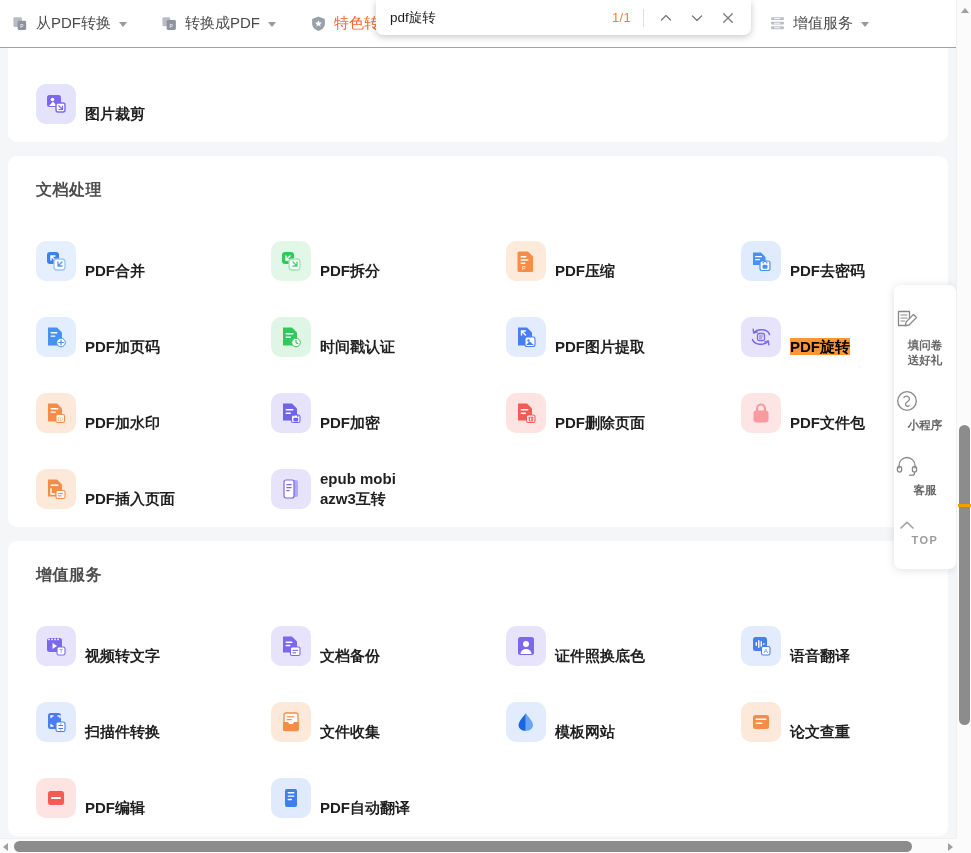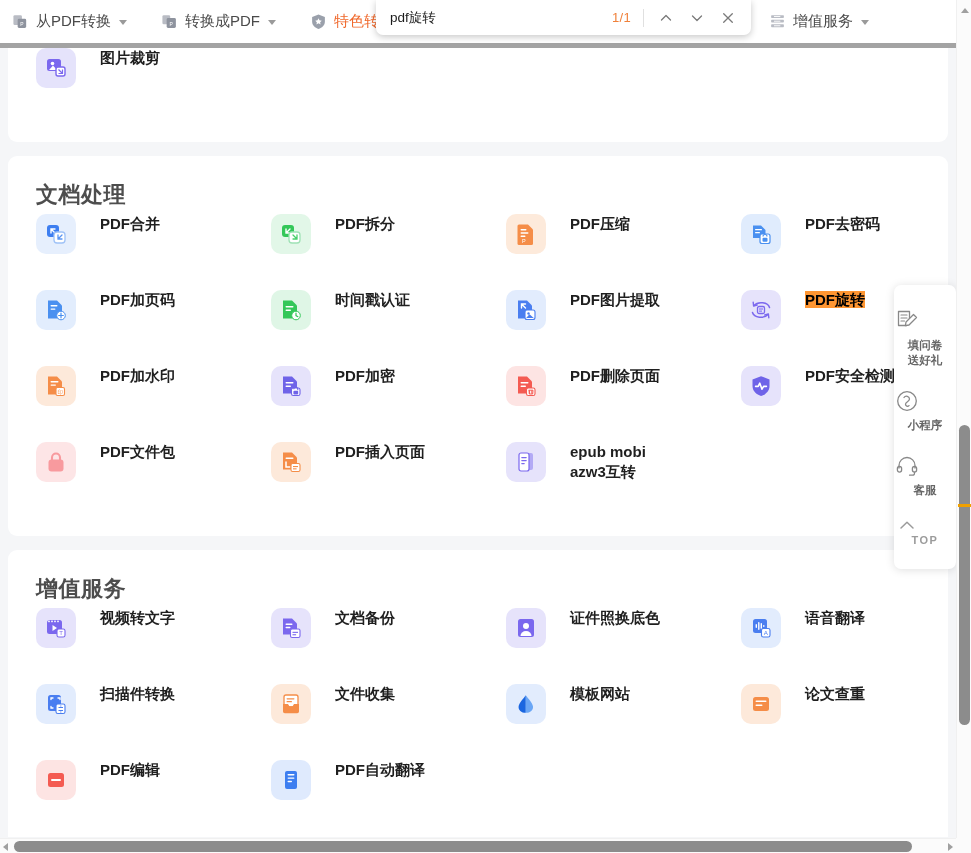--- a/index.html
+++ b/index.html
@@ -10,21 +10,21 @@
     overflow: hidden;
   }
   .page { position: relative; width: 971px; height: 853px; background: #f5f6f8; }
 
   
   .navbar {
     position: absolute; top: 0; left: 0; width: 956px; height: 48px;
     background: #ffffff;
     display: flex; align-items: center;
     padding-left: 12px;
-    border-bottom: 5px solid #a3a3a3;
+    border-bottom: 1px solid #a3a3a3;
     z-index: 5;
   }
   .nav-item {
     display: flex; align-items: center; gap: 7px;
     font-size: 15px; color: #4a4a4a; font-weight: 500;
     margin-right: 34px; cursor: pointer; white-space: nowrap;
   }
   .nav-item.accent { color: #f0682b; }
   .nav-ico { width: 17px; height: 17px; display: block; flex: none; }
   .caret {
@@ -57,26 +57,26 @@
   .content {
     position: absolute; top: 48px; left: 0; width: 956px; height: 789px;
     overflow: hidden; background: #f5f6f8;
   }
   .card {
     background: #ffffff; border-radius: 9px; margin: 0 8px 14px 8px;
     padding: 0 0 18px 0;
   }
   .card.first { padding-top: 0; margin-top: -44px; }
   .section-title {
-    font-size: 22px; font-weight: bold; color: #4d4d4d;
+    font-size: 16px; font-weight: bold; color: #4d4d4d;
     padding: 24px 0 4px 28px; letter-spacing: .5px;
   }
   .grid { display: grid; grid-template-columns: repeat(4, 1fr); }
   .tool {
-    display: flex; align-items: flex-start; gap: 24px;
+    display: flex; align-items: flex-end; gap: 9px;
     height: 76px; padding-left: 28px; cursor: pointer;
   }
   .tool-ico {
     width: 40px; height: 40px; border-radius: 10px; flex: none;
     display: flex; align-items: center; justify-content: center;
   }
   .tool-ico svg { width: 24px; height: 24px; display: block; }
   .tool-label {
     font-size: 15px; font-weight: bold; color: #1f1f1f;
     line-height: 20px; white-space: pre-line;
@@ -374,29 +374,20 @@
               <path d="M4 2.5 h9 l5 5 v12 H4 Z" fill="#f45b52"></path>
               <rect x="6.5" y="8" width="8" height="1.5" rx=".75" fill="#fff"></rect>
               <rect x="6.5" y="11.6" width="5.5" height="1.5" rx=".75" fill="#fff"></rect>
               <rect x="12.5" y="14" width="8.5" height="7.5" rx="1.8" fill="#ffffff" stroke="#f45b52" stroke-width="1.1"></rect>
               <path d="M14.6 16.2 h4.4 M15.6 16.2 v3.6 M17.8 16.2 v3.6 M15 16.2 l.3 3.8 h3.4 l.3-3.8" fill="none" stroke="#f45b52" stroke-width="1"></path>
             </svg>
           </span>
           <span class="tool-label">PDF删除页面</span>
         </div>
 
-        <div class="tool">
-          <span class="tool-ico" style="background:#e6e3fb">
-            <svg viewBox="0 0 24 24">
-              <path d="M12 2.2 L20.5 5.5 V12 C20.5 17 16.6 20.6 12 22 C7.4 20.6 3.5 17 3.5 12 V5.5 Z" fill="#6f63e8"></path>
-              <path d="M6.6 12.4 h2.6 l1.6-3.2 2.2 6 1.6-2.8 h2.8" fill="none" stroke="#ffffff" stroke-width="1.6" stroke-linecap="round" stroke-linejoin="round"></path>
-            </svg>
-          </span>
-          <span class="tool-label">PDF安全检测</span>
-        </div>
 
         <div class="tool">
           <span class="tool-ico" style="background:#fde5e6">
             <svg viewBox="0 0 24 24">
               <path d="M8 10 v-2.5 a4 4 0 0 1 8 0 V10" fill="none" stroke="#f89a9e" stroke-width="2.1"></path>
               <rect x="4.5" y="9.5" width="15" height="12" rx="3" fill="#f89a9e"></rect>
             </svg>
           </span>
           <span class="tool-label">PDF文件包</span>
         </div>

